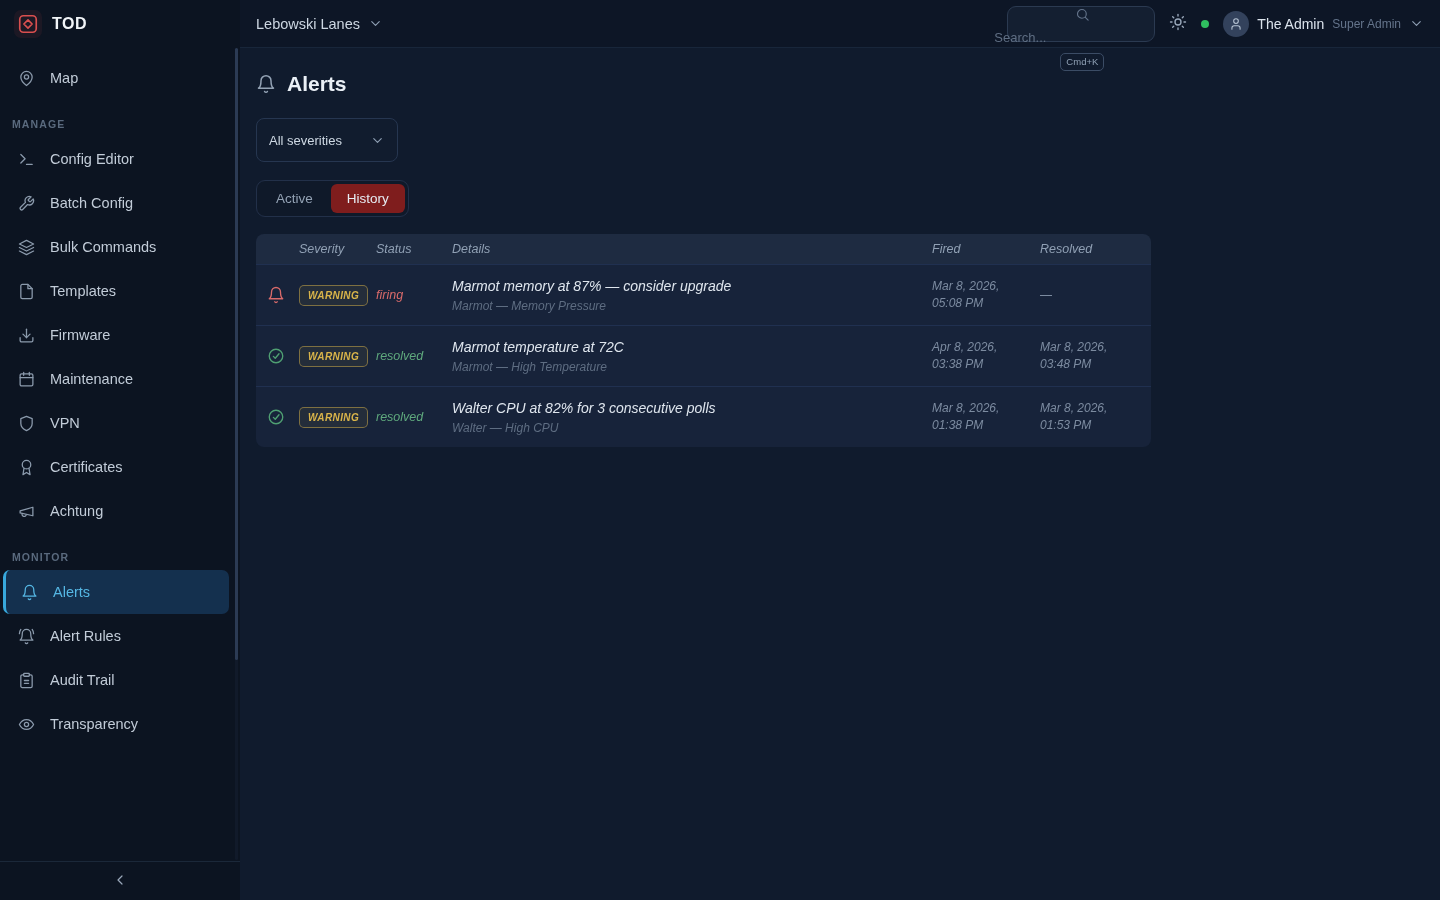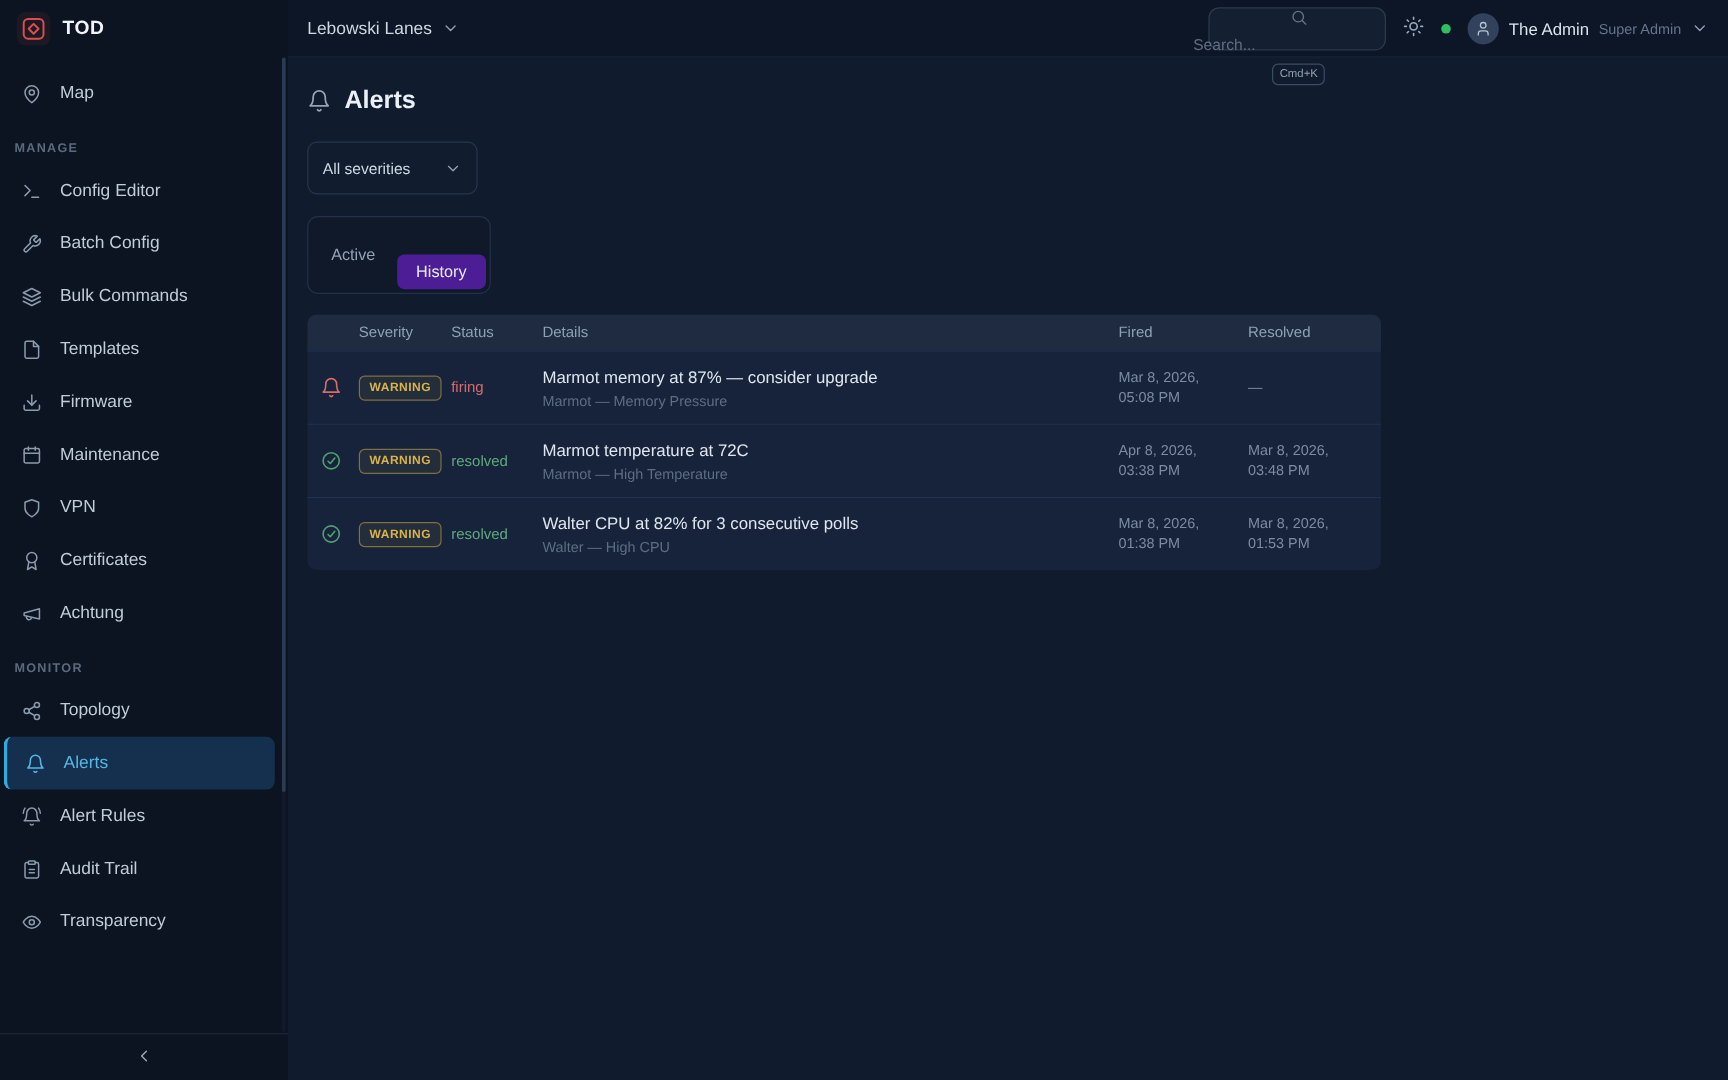--- a/index.html
+++ b/index.html
@@ -98,27 +98,27 @@
 
   .tabs {
     display: inline-flex; gap: 2px; padding: 3px; margin-top: 18px;
     background: #0f1929; border: 1px solid #223049; border-radius: 9px;
   }
   .tab {
     border: none; background: transparent; color: #93a2b4;
     font-size: 13.5px; padding: 7px 16px; border-radius: 6px;
     cursor: pointer; font-family: inherit;
   }
-  .tab.selected { background: #4c1d95; color: #e6ecf3; margin-top: 28px; }
+  .tab.selected { background: #7f1d1d; color: #e6ecf3; }
 
   .table { width: 895px; margin-top: 17px; border-radius: 8px; overflow: hidden; }
   .thead, .trow {
     display: grid;
     grid-template-columns: 32px 77px 76px 1fr 108px 100px;
-    align-items: center; padding: 0 11px;
+    align-items: center; padding: 0 11px; font-style: italic;
   }
   .thead { height: 30px; background: #1e2b41; font-size: 12.5px; color: #90a0b4; }
   .trow { height: 61px; background: #17233a; border-top: 1px solid #203050; cursor: pointer; }
   .row-ic { display: flex; }
   .row-ic.firing { color: #d96a6a; }
   .row-ic.resolved { color: #4f9f72; }
   .badge {
     display: inline-block; padding: 4px 8px;
     font-size: 10px; font-weight: 700; letter-spacing: .4px;
     color: #d9b44a; background: rgba(217,180,74,.07);
@@ -244,32 +244,20 @@
                 <path d="m3 11 18-5v12L3 14v-3z"></path>
                 <path d="M11.6 16.8a3 3 0 1 1-5.8-1.6"></path>
               </svg>
             </span>
           <span class="nav-label">Achtung</span>
         </a>
       </div>
 
       <div class="nav-section">
         <div class="nav-section-label">MONITOR</div>
-        <a class="nav-item">
-          <span class="nav-ic">
-              <svg class="ic" width="17" height="17" viewBox="0 0 24 24">
-                <circle cx="18" cy="5" r="3"></circle>
-                <circle cx="6" cy="12" r="3"></circle>
-                <circle cx="18" cy="19" r="3"></circle>
-                <line x1="8.6" y1="13.5" x2="15.4" y2="17.5"></line>
-                <line x1="15.4" y1="6.5" x2="8.6" y2="10.5"></line>
-              </svg>
-            </span>
-          <span class="nav-label">Topology</span>
-        </a>
         <a class="nav-item active">
           <span class="nav-ic">
               <svg class="ic" width="17" height="17" viewBox="0 0 24 24">
                 <path d="M6 8a6 6 0 0 1 12 0c0 7 3 9 3 9H3s3-2 3-9"></path>
                 <path d="M10.3 21a1.94 1.94 0 0 0 3.4 0"></path>
               </svg>
             </span>
           <span class="nav-label">Alerts</span>
         </a>
         <a class="nav-item">

